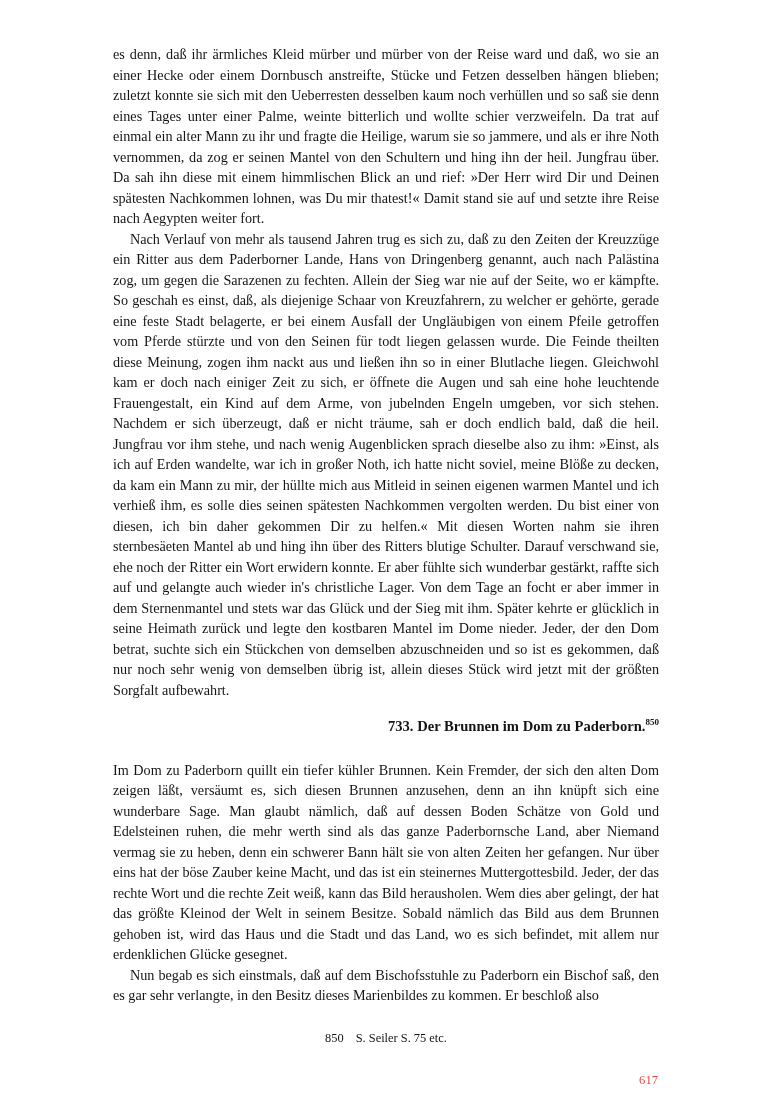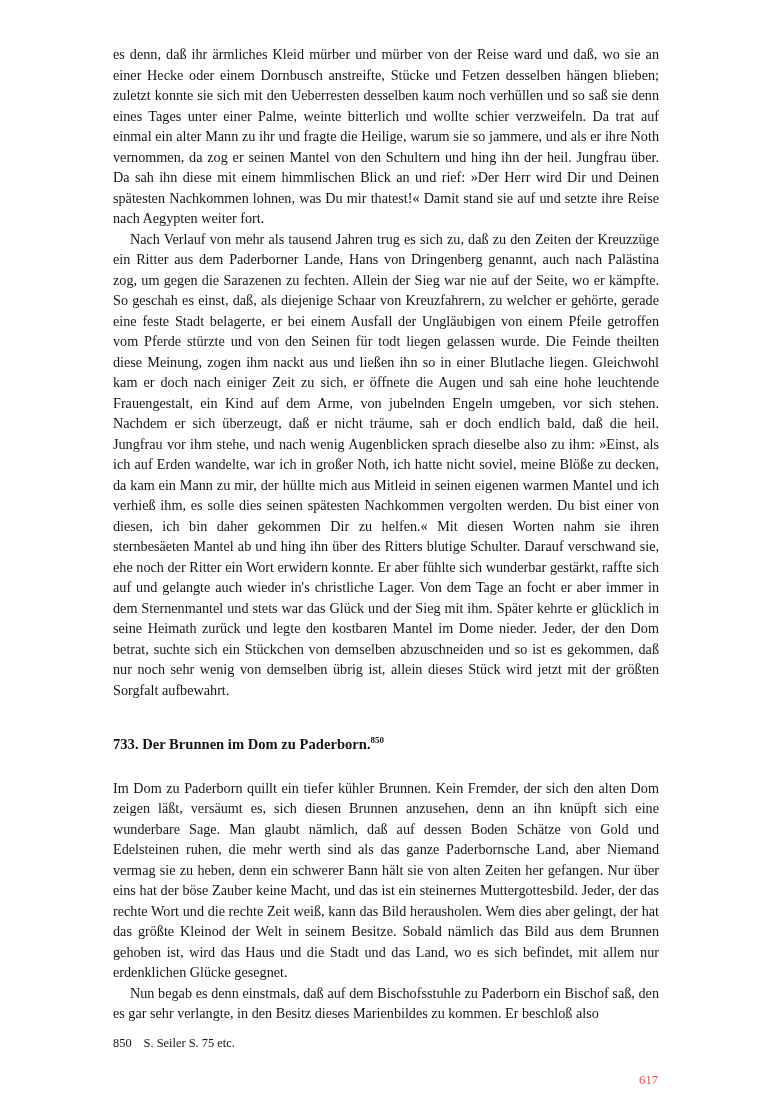--- a/index.html
+++ b/index.html
@@ -30,34 +30,34 @@
     padding: 0;
     text-align: justify;
     hyphens: auto;
   }
   .para.indent {
     text-indent: 17px;
   }
   .heading {
     font-size: 14.6px;
     font-weight: bold;
-    text-align: left;
-    margin: 34px 0 23px 0;
+    text-align: right;
+    margin: 16px 0 23px 0;
     line-height: 20.5px;
   }
   .fn-ref {
     font-size: 9px;
     line-height: 0;
     font-weight: bold;
   }
   .footnote {
-    margin-top: 11px;
+    margin-top: 24px;
     font-size: 12.4px;
     line-height: 16px;
-    text-align: left;
+    text-align: center;
   }
   .fn-marker {
     margin-right: 12px;
   }
   .page-number {
     position: absolute;
     right: 112px;
     bottom: 12px;
     font-size: 12.6px;
     color: #ef4444;
@@ -70,21 +70,21 @@
   <main class="text-block">
 
     <p class="para">es denn, daß ihr ärmliches Kleid mürber und mürber von der Reise ward und daß, wo sie an einer Hecke oder einem Dornbusch anstreifte, Stücke und Fetzen desselben hängen blieben; zuletzt konnte sie sich mit den Ueberresten desselben kaum noch verhüllen und so saß sie denn eines Tages unter einer Palme, weinte bitterlich und wollte schier verzweifeln. Da trat auf einmal ein alter Mann zu ihr und fragte die Heilige, warum sie so jammere, und als er ihre Noth vernommen, da zog er seinen Mantel von den Schultern und hing ihn der heil. Jungfrau über. Da sah ihn diese mit einem himmlischen Blick an und rief: »Der Herr wird Dir und Deinen spätesten Nachkommen lohnen, was Du mir thatest!« Damit stand sie auf und setzte ihre Reise nach Aegypten weiter fort.</p>
 
     <p class="para indent">Nach Verlauf von mehr als tausend Jahren trug es sich zu, daß zu den Zeiten der Kreuzzüge ein Ritter aus dem Paderborner Lande, Hans von Dringenberg genannt, auch nach Palästina zog, um gegen die Sarazenen zu fechten. Allein der Sieg war nie auf der Seite, wo er kämpfte. So geschah es einst, daß, als diejenige Schaar von Kreuzfahrern, zu welcher er gehörte, gerade eine feste Stadt belagerte, er bei einem Ausfall der Ungläubigen von einem Pfeile getroffen vom Pferde stürzte und von den Seinen für todt liegen gelassen wurde. Die Feinde theilten diese Meinung, zogen ihm nackt aus und ließen ihn so in einer Blutlache liegen. Gleichwohl kam er doch nach einiger Zeit zu sich, er öffnete die Augen und sah eine hohe leuchtende Frauengestalt, ein Kind auf dem Arme, von jubelnden Engeln umgeben, vor sich stehen. Nachdem er sich überzeugt, daß er nicht träume, sah er doch endlich bald, daß die heil. Jungfrau vor ihm stehe, und nach wenig Augenblicken sprach dieselbe also zu ihm: »Einst, als ich auf Erden wandelte, war ich in großer Noth, ich hatte nicht soviel, meine Blöße zu decken, da kam ein Mann zu mir, der hüllte mich aus Mitleid in seinen eigenen warmen Mantel und ich verhieß ihm, es solle dies seinen spätesten Nachkommen vergolten werden. Du bist einer von diesen, ich bin daher gekommen Dir zu helfen.« Mit diesen Worten nahm sie ihren sternbesäeten Mantel ab und hing ihn über des Ritters blutige Schulter. Darauf verschwand sie, ehe noch der Ritter ein Wort erwidern konnte. Er aber fühlte sich wunderbar gestärkt, raffte sich auf und gelangte auch wieder in's christliche Lager. Von dem Tage an focht er aber immer in dem Sternenmantel und stets war das Glück und der Sieg mit ihm. Später kehrte er glücklich in seine Heimath zurück und legte den kostbaren Mantel im Dome nieder. Jeder, der den Dom betrat, suchte sich ein Stückchen von demselben abzuschneiden und so ist es gekommen, daß nur noch sehr wenig von demselben übrig ist, allein dieses Stück wird jetzt mit der größten Sorgfalt aufbewahrt.</p>
 
     <h2 class="heading"><span>733. Der Brunnen im Dom zu Paderborn.</span><sup class="fn-ref">850</sup></h2>
 
     <p class="para">Im Dom zu Paderborn quillt ein tiefer kühler Brunnen. Kein Fremder, der sich den alten Dom zeigen läßt, versäumt es, sich diesen Brunnen anzusehen, denn an ihn knüpft sich eine wunderbare Sage. Man glaubt nämlich, daß auf dessen Boden Schätze von Gold und Edelsteinen ruhen, die mehr werth sind als das ganze Paderbornsche Land, aber Niemand vermag sie zu heben, denn ein schwerer Bann hält sie von alten Zeiten her gefangen. Nur über eins hat der böse Zauber keine Macht, und das ist ein steinernes Muttergottesbild. Jeder, der das rechte Wort und die rechte Zeit weiß, kann das Bild herausholen. Wem dies aber gelingt, der hat das größte Kleinod der Welt in seinem Besitze. Sobald nämlich das Bild aus dem Brunnen gehoben ist, wird das Haus und die Stadt und das Land, wo es sich befindet, mit allem nur erdenklichen Glücke gesegnet.</p>
 
-    <p class="para indent">Nun begab es denn einstmals, daß auf dem Bischofsstuhle zu Paderborn ein Bischof saß, den es gar sehr verlangte, in den Besitz dieses Marienbildes zu kommen. Er beschloß also</p>
+    <p class="para indent">Nun begab es sich einstmals, daß auf dem Bischofsstuhle zu Paderborn ein Bischof saß, den es gar sehr verlangte, in den Besitz dieses Marienbildes zu kommen. Er beschloß also</p>
 
     <div class="footnote">
       <span class="fn-marker">850</span><span class="fn-text">S. Seiler S. 75 etc.</span>
     </div>
 
   </main>
 
   <div class="page-number">617</div>
 </div>
 

